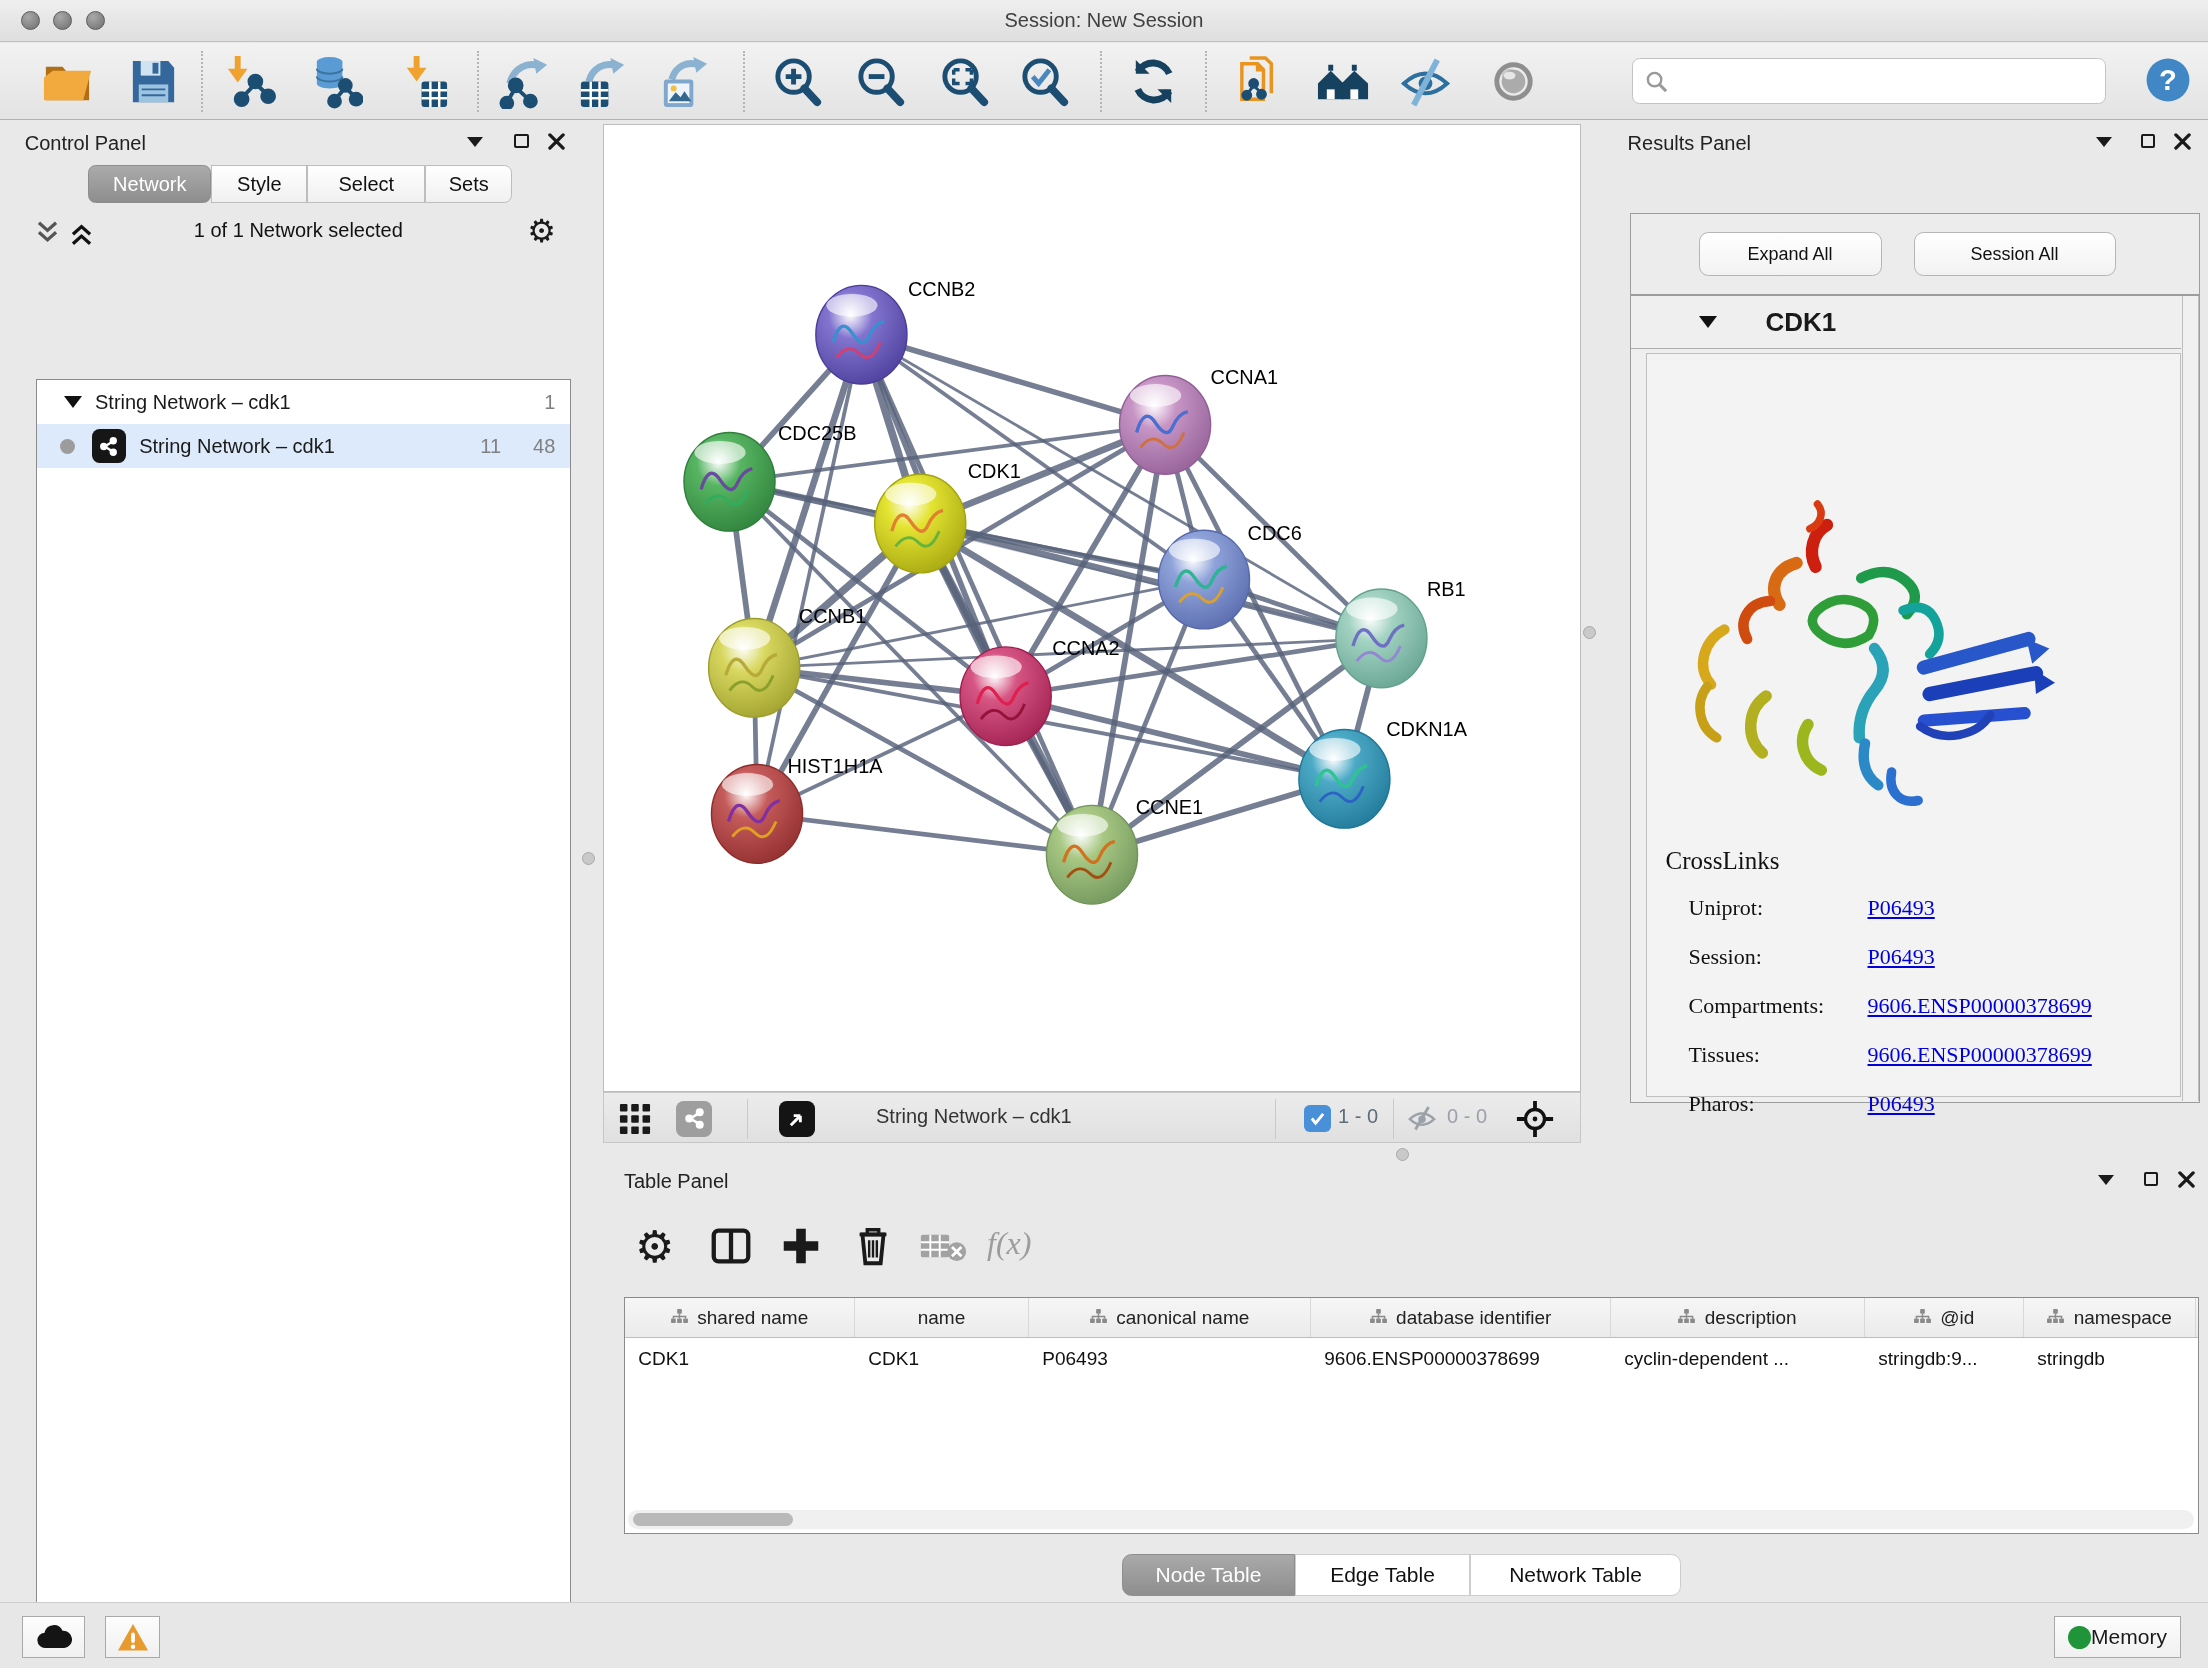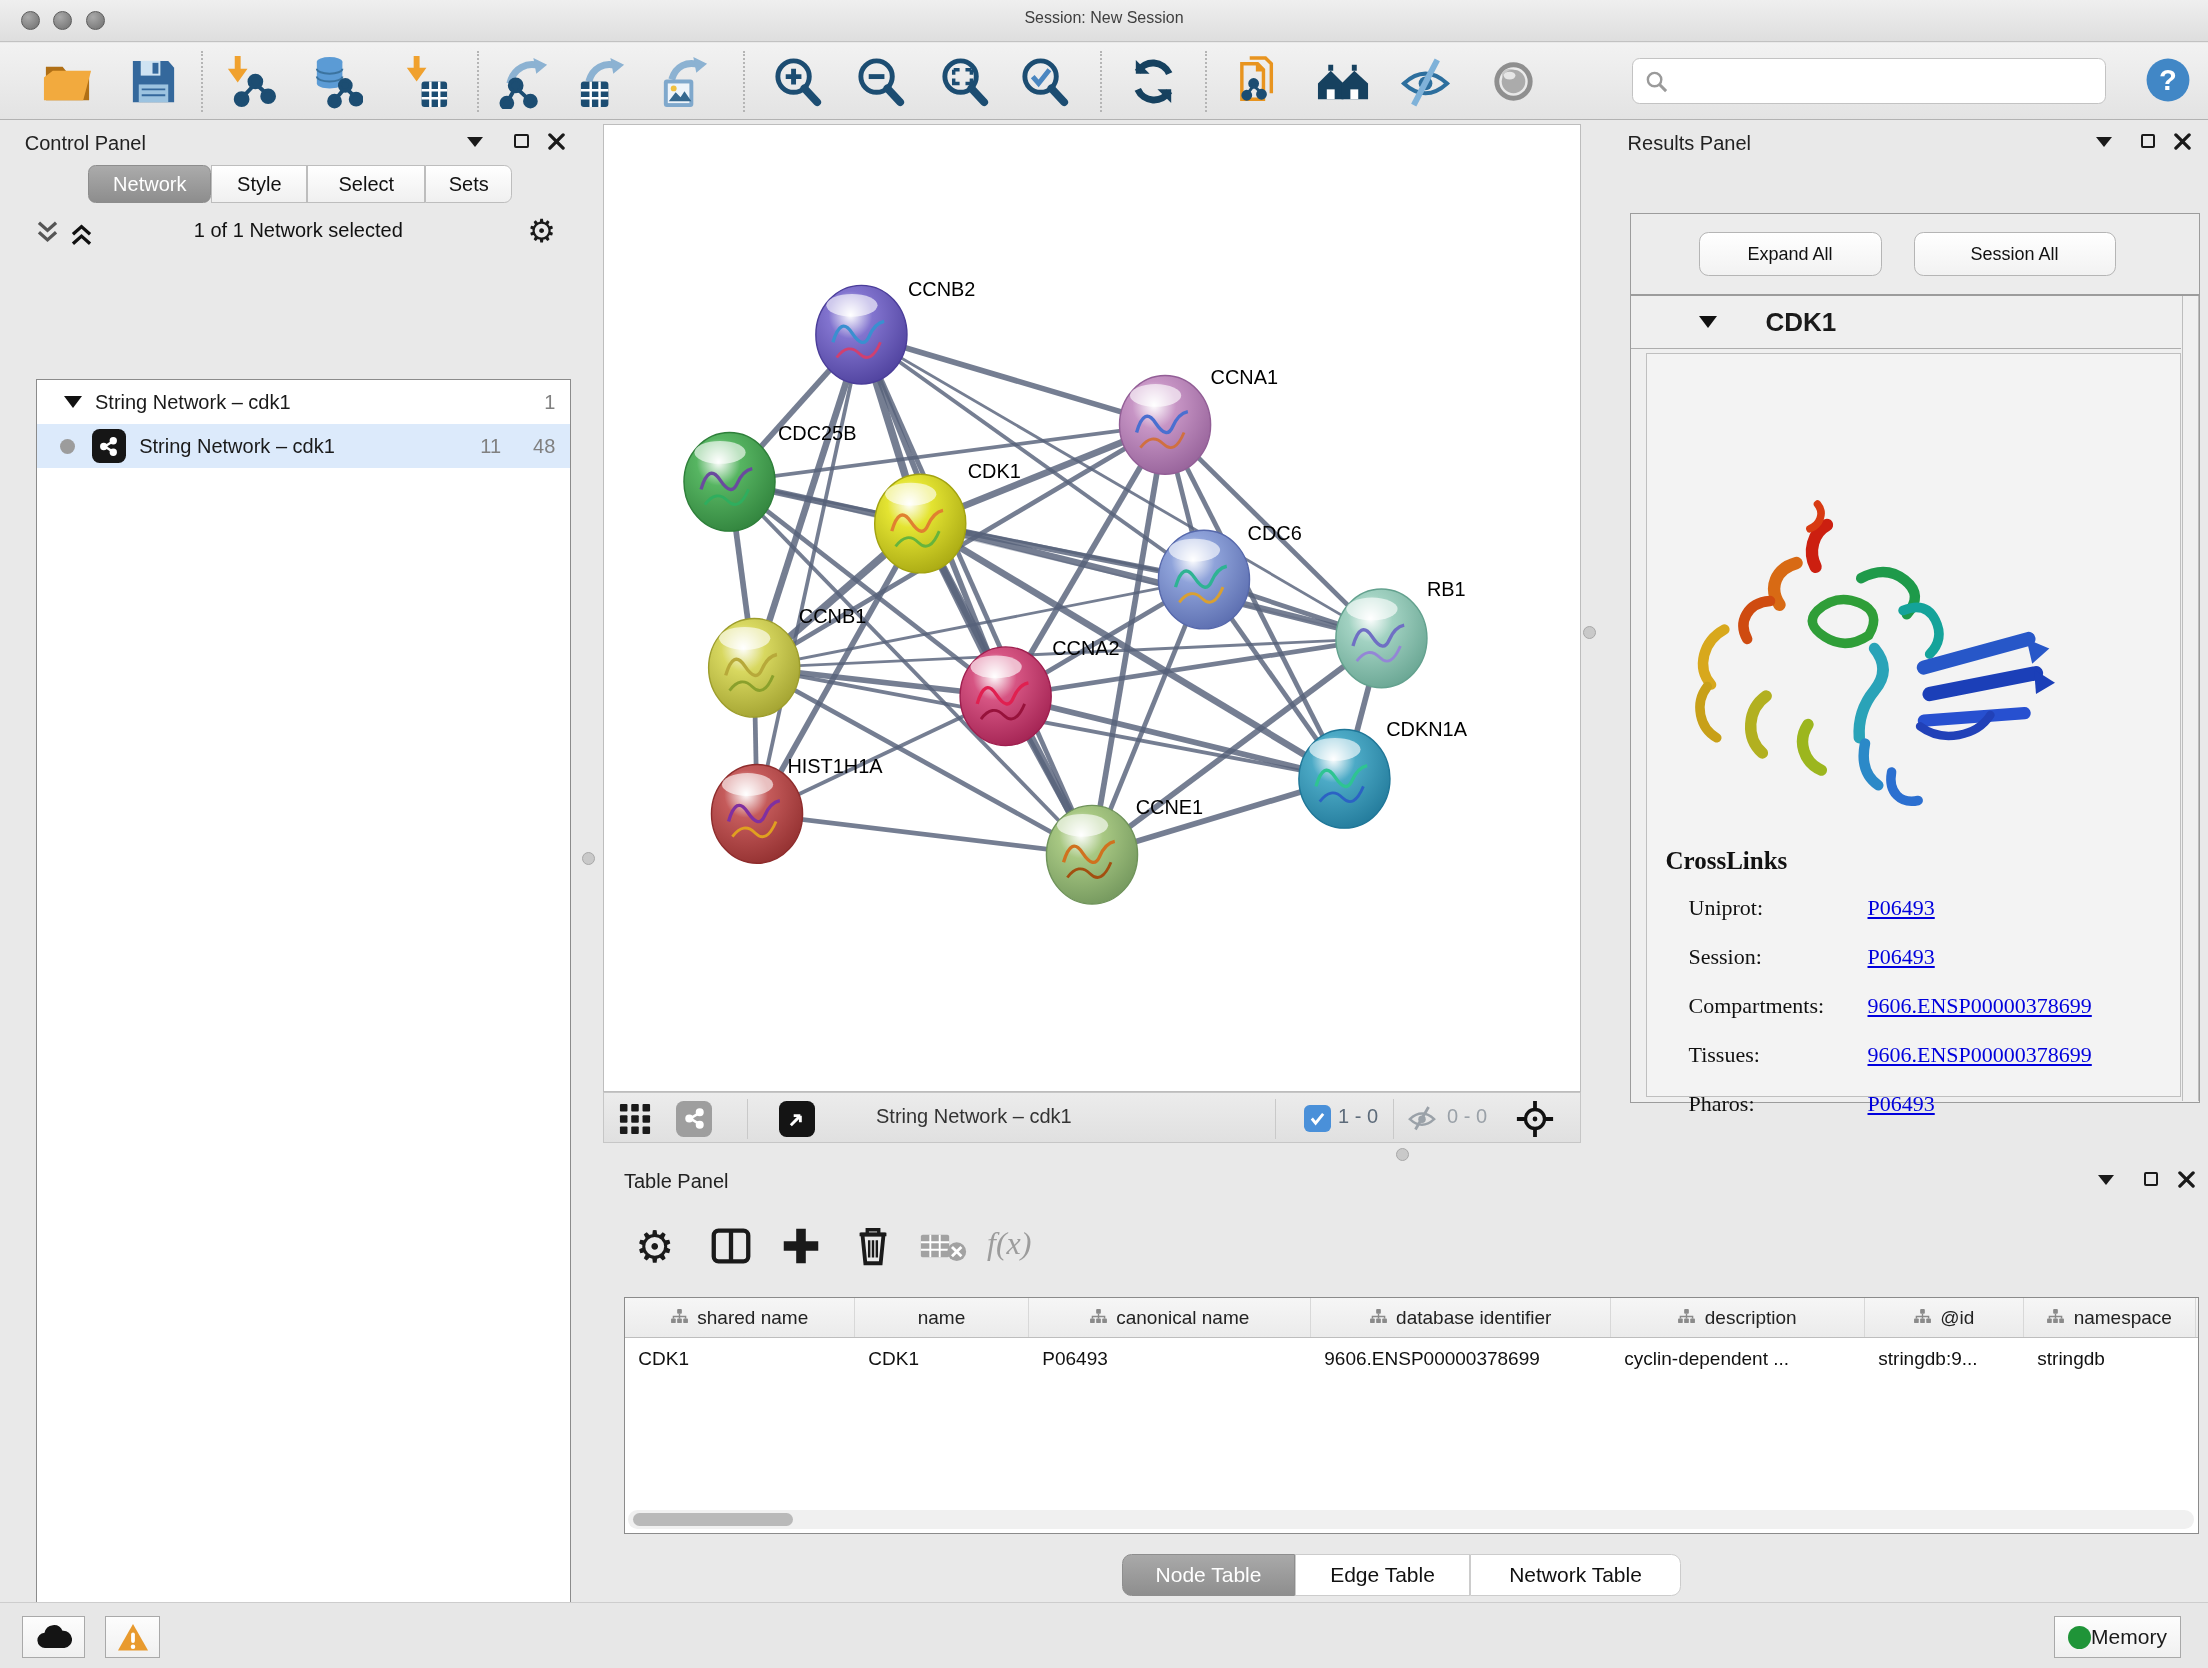--- a/index.html
+++ b/index.html
@@ -3,21 +3,21 @@
 <meta charset="utf-8">
 <style>
   * { margin:0; padding:0; box-sizing:border-box; }
   html,body { width:2208px; height:1668px; }
   body { position:relative; background:#e9e9e9; font-family:"Liberation Sans", sans-serif; color:#1a1a1a; overflow:hidden; }
   .abs { position:absolute; }
 
   
   .titlebar { left:0; top:0; width:2208px; height:42px; background:linear-gradient(#efefef,#dedede); border-bottom:1px solid #c2c2c2; }
   .tl { width:19px; height:19px; border-radius:50%; background:radial-gradient(circle at 35% 30%, #a9a9a9, #6e6e6e); border:1px solid #5c5c5c; top:10.5px; }
-  .win-title { left:0; right:0; top:8.6px; text-align:center; font-size:16px; color:#3f3f3f; }
+  .win-title { left:0; right:0; top:8.6px; text-align:center; font-size:20px; color:#3f3f3f; }
 
   
   .toolbar { left:0; top:43px; width:2208px; height:77px; background:linear-gradient(#f2f2f2,#e3e3e3); border-bottom:1.9px solid #b2b2b2; }
   .tb-sep { top:7.6px; width:0; height:61px; border-left:2.9px dotted #b5b5b5; }
   .tbi { width:55px; height:55px; top:10.5px; }
   .tbi svg { width:100%; height:100%; display:block; }
   .searchbox { left:1632px; top:15px; width:474px; height:46px; background:#fff; border:1.9px solid #c3c3c3; border-radius:7.6px; display:flex; align-items:center; padding-left:11.4px; }
   .searchbox input { border:none; outline:none; font-size:21px; width:418px; background:transparent; font-family:"Liberation Sans",sans-serif; }
 
   
@@ -597,21 +597,21 @@
           <path d="M262 190L372 160" stroke="#2757c8" stroke-width="15"></path>
           <path d="M268 218L380 196" stroke="#1b3fb8" stroke-width="15"></path>
           <path d="M262 246L368 238" stroke="#2750d0" stroke-width="13"></path>
           <path d="M370 160l24 10-18 16z" fill="#2757c8" stroke="none"></path>
           <path d="M378 192l22 14-20 12z" fill="#1b3fb8" stroke="none"></path>
           <path d="M258 252c24 18 60 10 74-12" stroke="#2141b8" stroke-width="9"></path>
           <path d="M228 300c-4 22 10 34 28 30" stroke="#2b6fd0" stroke-width="10"></path>
         </g>
       </svg>
 
-      <div class="serif" style="position:absolute;left:19px;top:493px;font-size:25px;font-weight:bold;color:#111">CrossLinks</div>
+      <div class="serif" style="position:absolute;left:19px;top:493px;font-size:25px;font-weight:normal;color:#111">CrossLinks</div>
       <div class="serif abs" style="left:42px;top:529px;font-size:22px;line-height:49px;color:#111">
         <div>Uniprot:</div>
         <div>Session:</div>
         <div>Compartments:</div>
         <div>Tissues:</div>
         <div>Pharos:</div>
       </div>
       <div class="serif abs" style="left:221px;top:529px;font-size:22px;line-height:49px">
         <div><span class="xlink">P06493</span></div>
         <div><span class="xlink">P06493</span></div>

